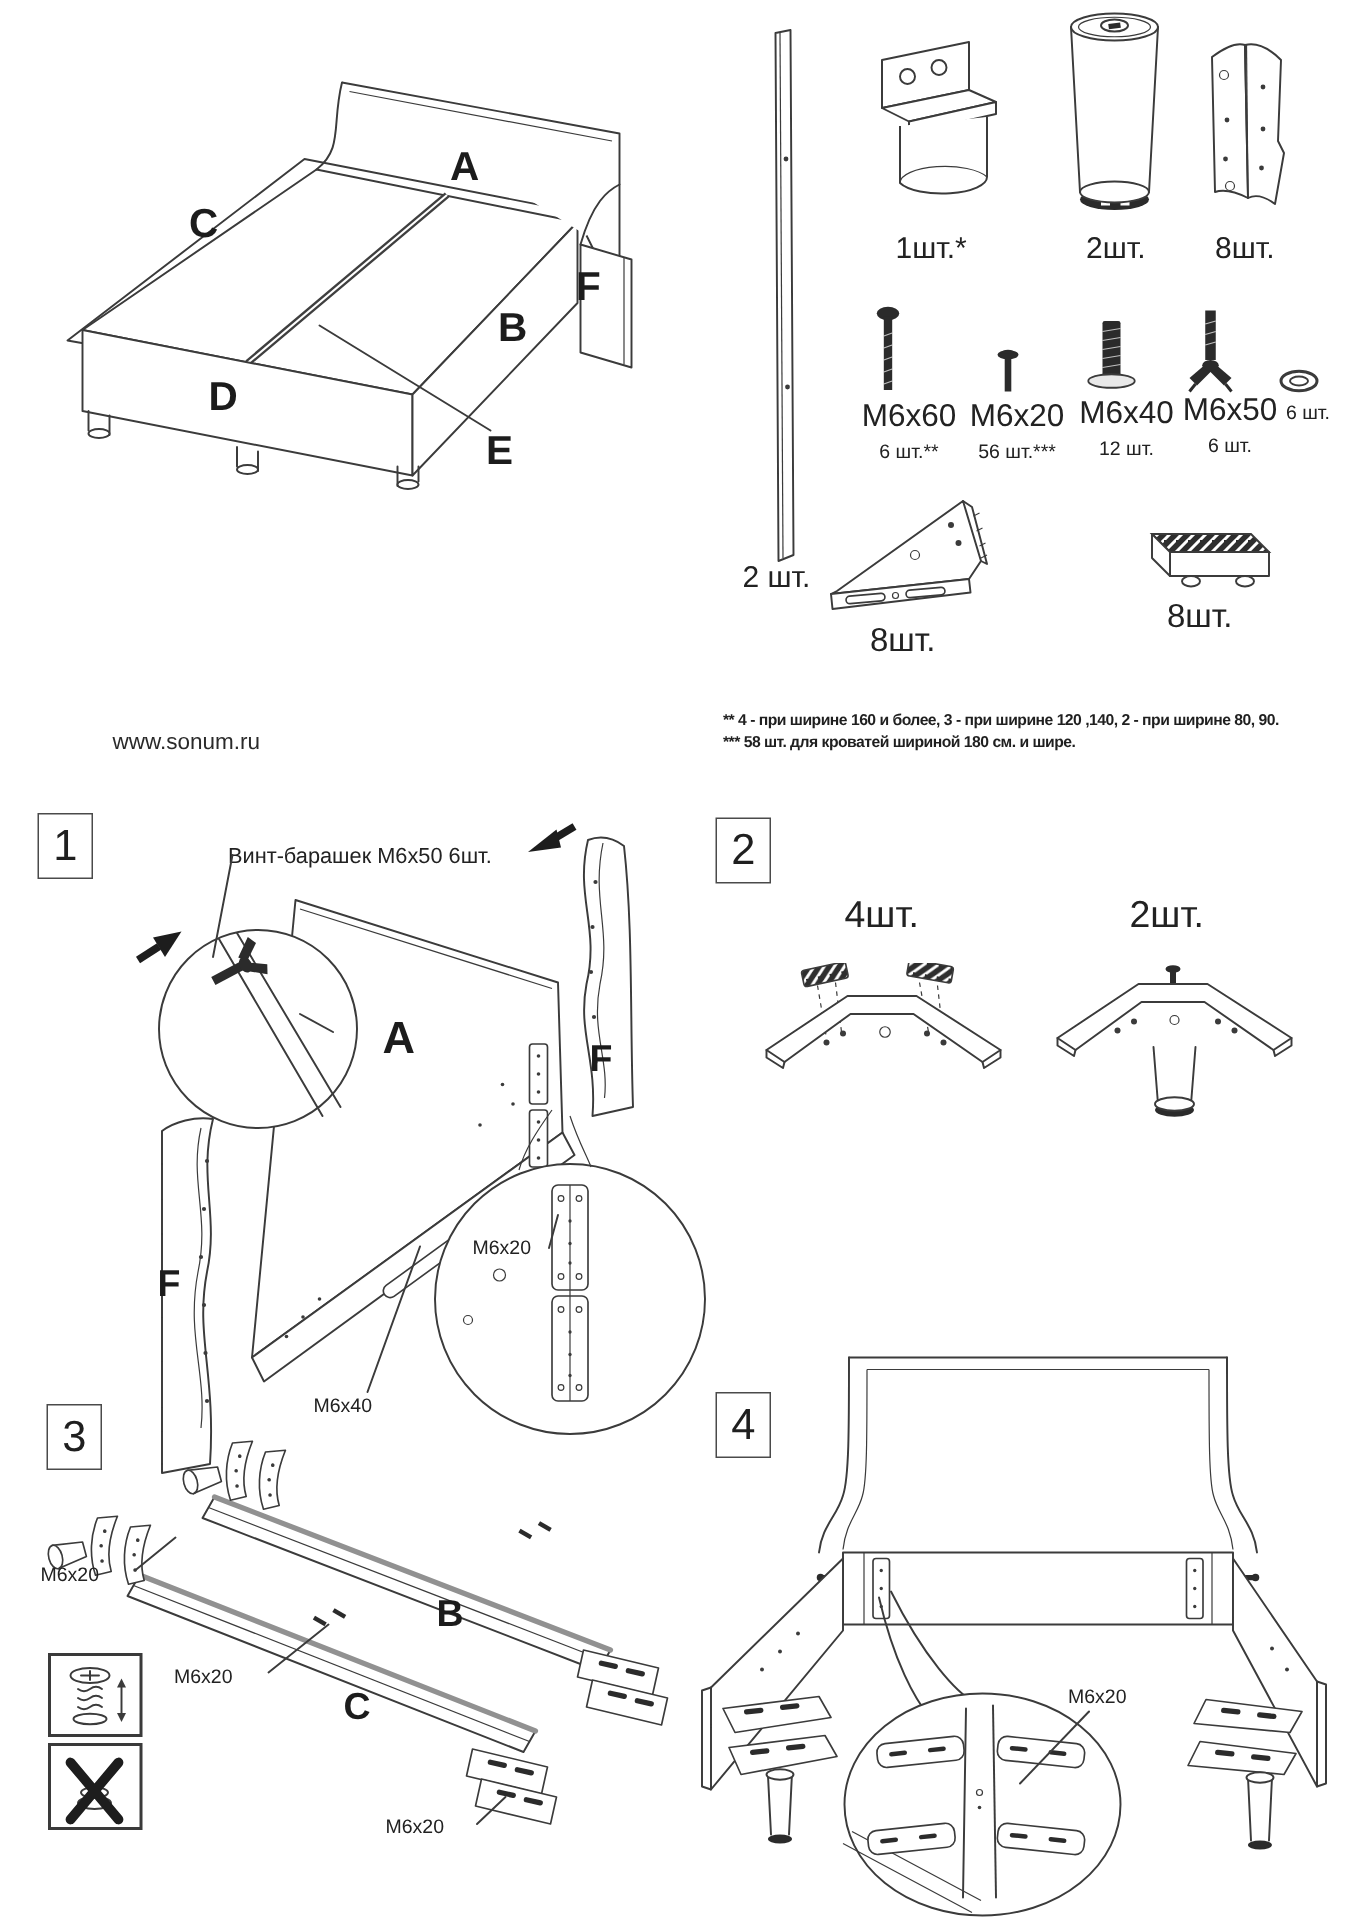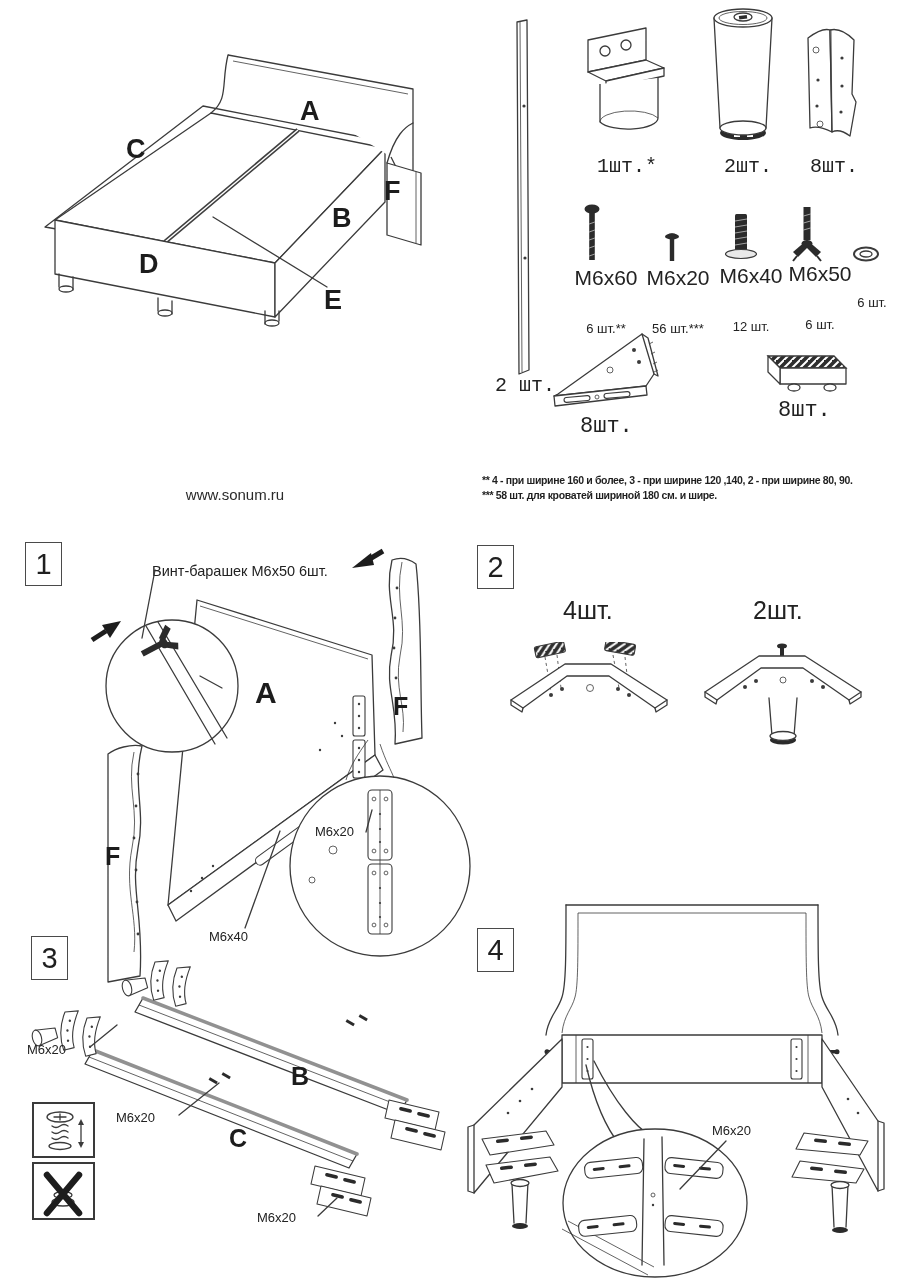--- a/index.html
+++ b/index.html
@@ -3,27 +3,27 @@
 <meta charset="utf-8">
 <style>
   * { margin:0; padding:0; box-sizing:border-box; }
   body { background:#e8e8e8; font-family:"Liberation Sans", sans-serif; color:#1c1c1c; }
   .sheet { position:relative; width:900px; height:1280px; background:#fff; overflow:hidden; margin:0 auto; }
   .abs { position:absolute; }
   .lbl { position:absolute; color:#1c1c1c; white-space:nowrap; }
   .letter { font-weight:bold; font-size:27px; }
   .letter-md { font-weight:bold; font-size:25px; }
   .pname { font-size:21px; color:#222; }
-  .qty-lg { font-size:20px; color:#222;font-family:Liberation Mono, monospace; }
-  .qty-sm { font-size:13px; color:#222;margin-top:28px; }
+  .qty-lg { font-size:20px; color:#222; }
+  .qty-sm { font-size:13px; color:#222; }
   .qty-step { font-size:25px; color:#222; }
   .mlabel { font-size:13px; color:#222; }
   .note { font-size:14.5px; color:#222; }
   .title { font-size:17.5px; color:#2a2a2a; text-align:center; width:320px; }
-  .web { font-size:15px; color:#2a2a2a; text-align:center; width:320px; }
+  .web { font-size:15px; color:#2a2a2a; text-align:left; width:320px; }
   .fn { font-size:10.5px; font-weight:600; letter-spacing:-0.35px; color:#1f1f1f; }
   .stepnum { position:absolute; width:37px; height:44px; border:1.6px solid #4a4a4a; display:flex; align-items:center; justify-content:center; font-size:29px; color:#1f1f1f; background:#fff; }
   .warnbox { position:absolute; width:63px; height:56px; border:2px solid #3a3a3a; background:#fff; }
   .ctr { text-align:center; }
   
   .s  { stroke:#3b3b3b; stroke-width:1.3; fill:none; stroke-linejoin:round; stroke-linecap:round; }
   .s0 { stroke:#3b3b3b; stroke-width:0.8; fill:none; }
   .sf { stroke:#3b3b3b; stroke-width:1.3; fill:#fff; stroke-linejoin:round; }
   .sf1 { stroke:#3b3b3b; stroke-width:1.1; fill:#fff; stroke-linejoin:round; }
   .d  { fill:#2b2b2b; stroke:none; }

